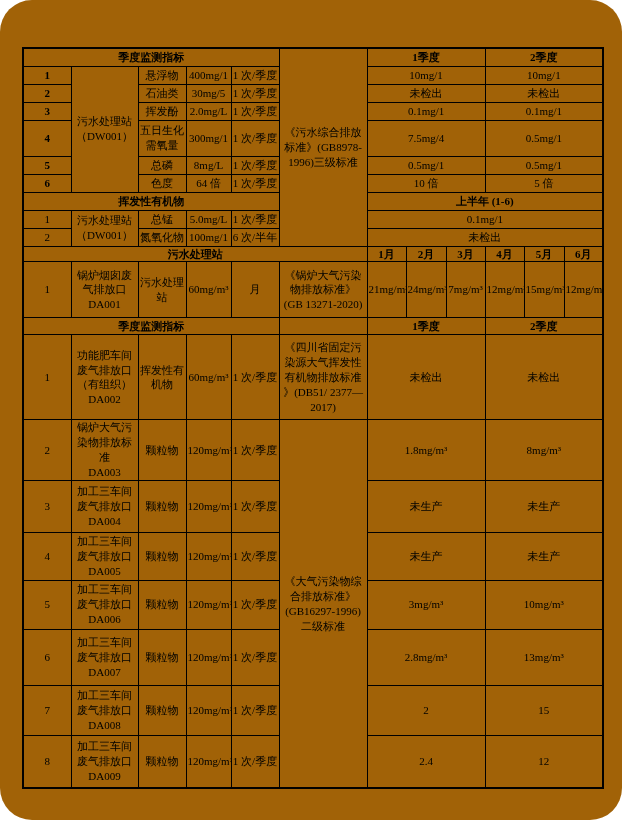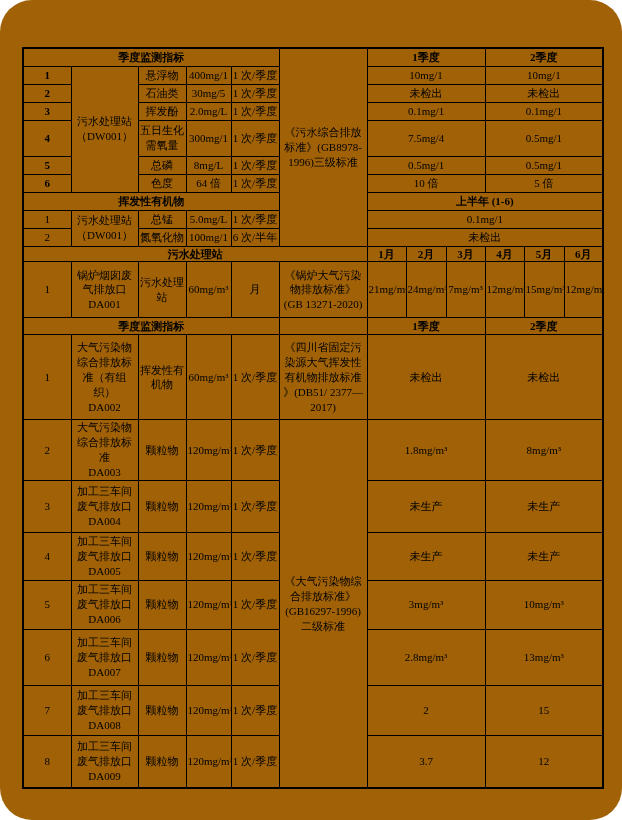--- a/index.html
+++ b/index.html
@@ -161,32 +161,32 @@
   </tr>
 
   <tr style="height:17px">
     <td colspan="5" class="hdr">季度监测指标</td>
     <td></td>
     <td colspan="3" class="colhdr">1季度</td>
     <td colspan="3" class="colhdr">2季度</td>
   </tr>
   <tr style="height:85px">
     <td>1</td>
-    <td class="site">大气污染物综合排放标准（有组织）
+    <td class="site">功能肥车间废气排放口（有组织）
 DA002</td>
     <td>挥发性有机物</td>
     <td class="lim">60mg/m³</td>
     <td>1 次/季度</td>
     <td class="std">《四川省固定污染源大气挥发性有机物排放标准 》(DB51/ 2377—2017)</td>
     <td colspan="3">未检出</td>
     <td colspan="3">未检出</td>
   </tr>
   <tr style="height:48px">
     <td>2</td>
-    <td class="site">大气污染物综合排放标准
+    <td class="site">锅炉大气污染物排放标准
 DA003</td>
     <td>颗粒物</td>
     <td class="lim">120mg/m³</td>
     <td>1 次/季度</td>
     <td rowspan="7" class="std">《大气污染物综合排放标准》
 (GB16297-1996)
 二级标准</td>
     <td colspan="3">1.8mg/m³</td>
     <td colspan="3">8mg/m³</td>
   </tr>
@@ -240,18 +240,18 @@
     <td colspan="3">2</td>
     <td colspan="3">15</td>
   </tr>
   <tr style="height:53px">
     <td>8</td>
     <td class="site">加工三车间废气排放口
 DA009</td>
     <td>颗粒物</td>
     <td class="lim">120mg/m³</td>
     <td>1 次/季度</td>
-    <td colspan="3">3.7</td>
+    <td colspan="3">2.4</td>
     <td colspan="3">12</td>
   </tr>
 </tbody>
     </table>
 </div>
 
 </body></html>

